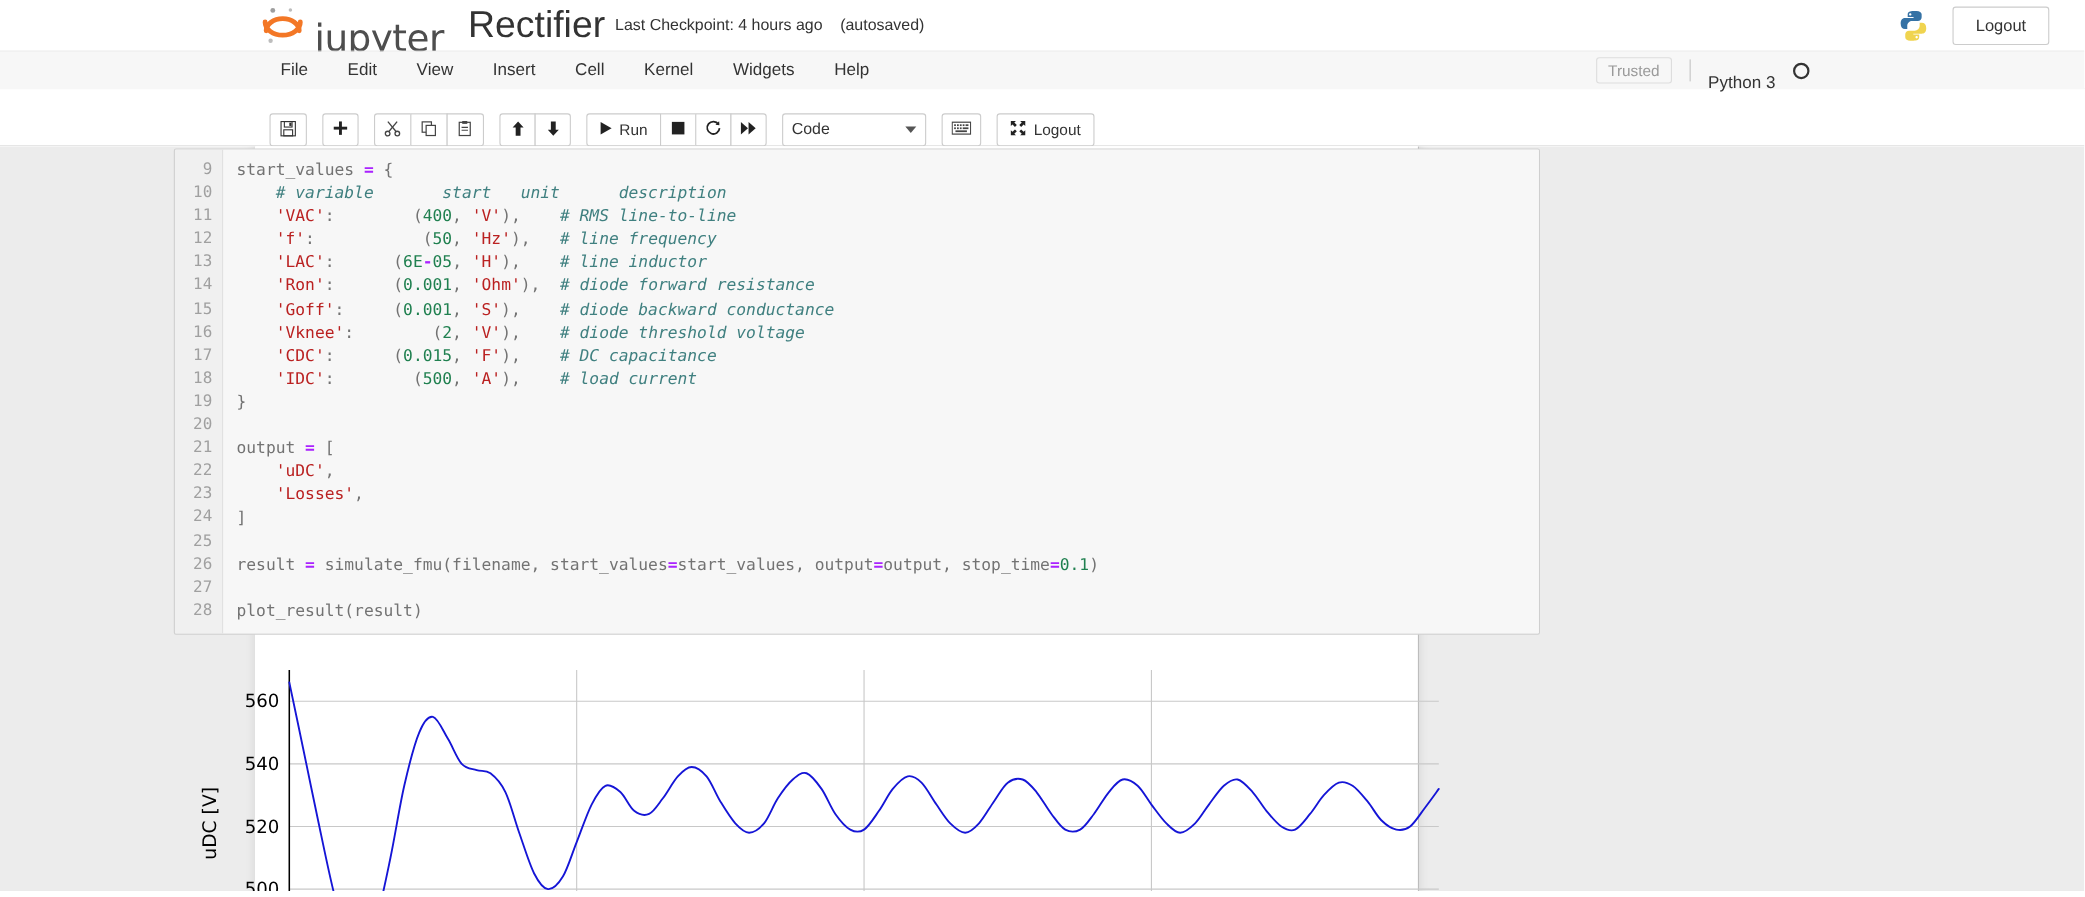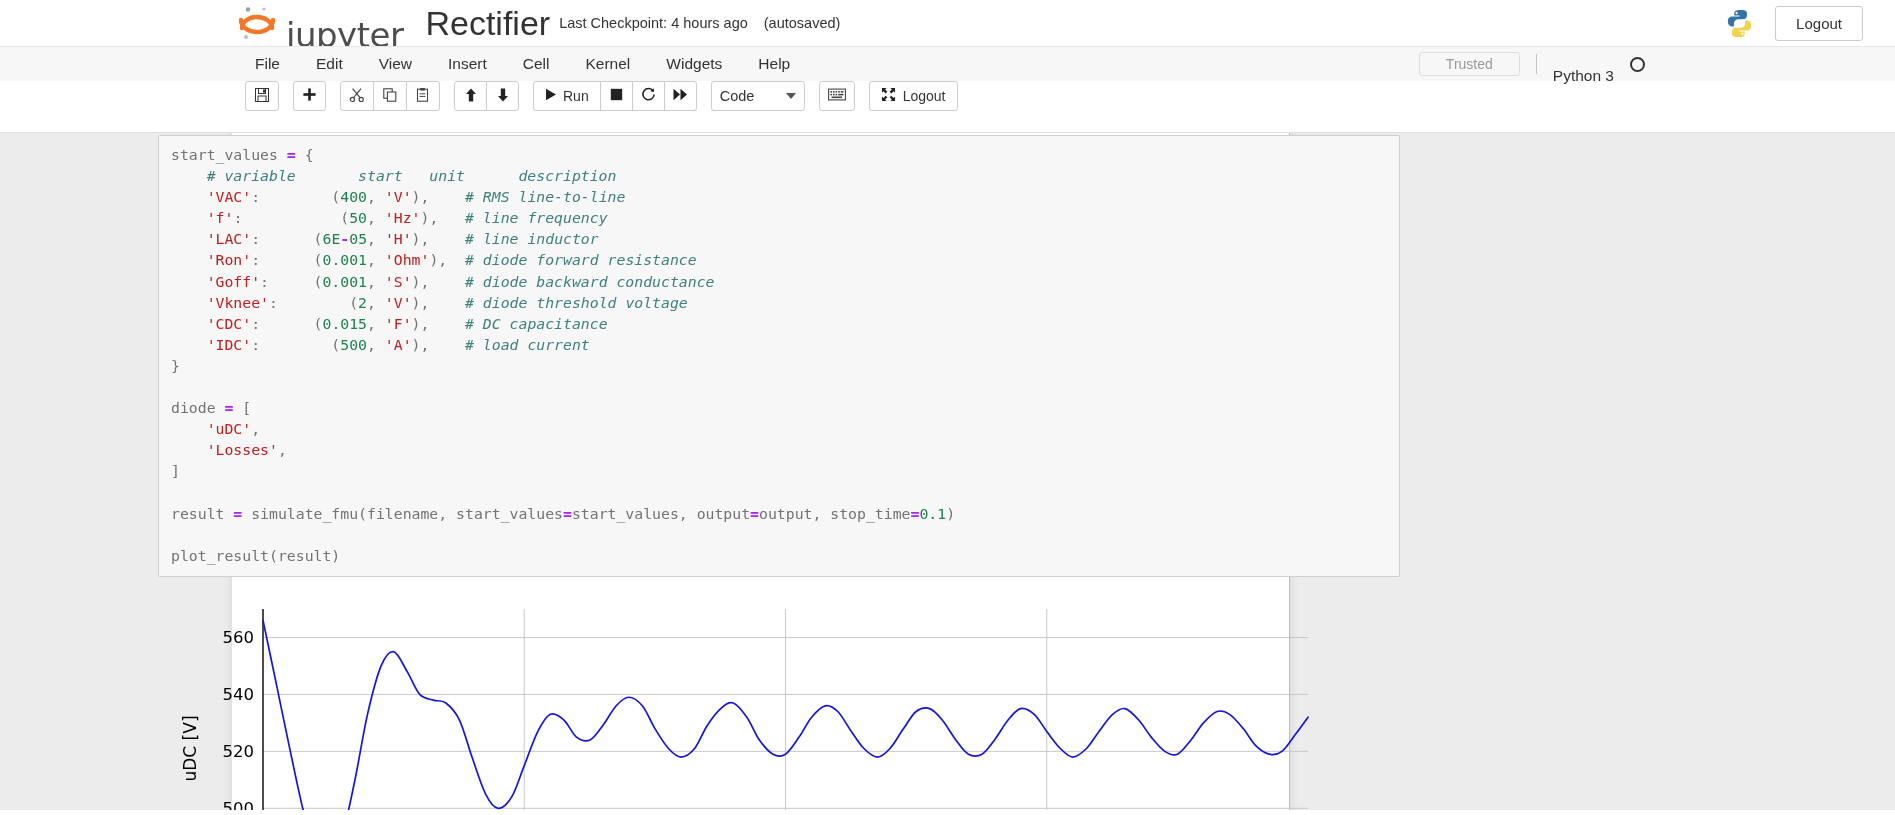--- a/index.html
+++ b/index.html
@@ -61,51 +61,51 @@
   .menu-item {
     font-size: 15.5px; color: #333; padding: 0 18px; line-height: 34px;
     cursor: pointer;
   }
   .menubar-right {
     position: absolute; right: 250px; top: 0; height: 34px;
     display: flex; align-items: center; gap: 16px;
   }
   .trusted-badge {
     border: 1px solid #ddd; color: #9a9a9a; font-size: 14px;
-    padding: 3px 26px; border-radius: 3px; background:#f7f7f7;
+    padding: 3px 10px; border-radius: 3px; background:#f7f7f7;
   }
   .kernel-sep { width:1px; height:20px; background:#c4c4c4; }
   .kernel-name { font-size: 15.5px; color: #333; margin-top: 24px; }
   .kernel-busy {
     width: 15px; height: 15px; border: 2px solid #333;
     border-radius: 50%; background: transparent; display:inline-block;
   }
 
   
   .toolbar-wrap {
     background: #fff; height: 52px; border-bottom: 1px solid #e0e0e0;
   }
   .toolbar {
-    padding-left: 245px; height: 52px; display: flex; align-items: flex-start;
+    padding-left: 245px; height: 52px; display: flex; align-items: flex-end;
     gap: 14px;
   }
   .btn-group { display: flex; }
   .tb {
     border: 1px solid #cccccc; background: #fff; height: 30px;
     min-width: 33px; display: flex; align-items: center; justify-content: center;
     cursor: pointer; color: #333; font-size: 14px; padding: 0 8px;
   }
   .btn-group .tb { border-radius: 0; margin-left: -1px; }
   .btn-group .tb:first-child { border-radius: 3px 0 0 3px; margin-left: 0; }
   .btn-group .tb:last-child  { border-radius: 0 3px 3px 0; }
   .btn-group .tb:only-child  { border-radius: 3px; }
   .tb-run { gap: 6px; padding: 0 11px; }
   .cell-type-select {
     height: 30px; border: 1px solid #ccc; border-radius: 3px; background: #fff;
-    font-size: 14.5px; color: #333; padding: 0 8px; width: 94px;
+    font-size: 14.5px; color: #333; padding: 0 8px; width: 131px;
     font-family: "Liberation Sans", sans-serif;
     display: flex; align-items: center; justify-content: space-between;
     cursor: pointer;
   }
   .caret-dn {
     width: 0; height: 0; border-left: 5px solid transparent;
     border-right: 5px solid transparent; border-top: 6px solid #555;
   }
   .tb-appmode { gap: 7px; padding: 0 11px; }
 
@@ -372,33 +372,53 @@
     </div>
   </div>
 
   <div class="nb-body">
     <div class="gutter-left"></div>
     <div class="nb-page"></div>
     <div class="gutter-right"></div>
 
     <div class="cell">
       <div class="input-area">
+        <div class="linenos" id="linenos">9
+10
+11
+12
+13
+14
+15
+16
+17
+18
+19
+20
+21
+22
+23
+24
+25
+26
+27
+28</div>
         <div class="codearea" id="codearea"><span class="k-pln">start_values </span><span class="k-op">=</span><span class="k-pln"> {</span>
 <span class="k-pln">    </span><span class="k-com"># variable       start   unit      description</span>
 <span class="k-pln">    </span><span class="k-str">'VAC'</span><span class="k-pln">:        (</span><span class="k-num">400</span><span class="k-pln">, </span><span class="k-str">'V'</span><span class="k-pln">),    </span><span class="k-com"># RMS line-to-line</span>
 <span class="k-pln">    </span><span class="k-str">'f'</span><span class="k-pln">:           (</span><span class="k-num">50</span><span class="k-pln">, </span><span class="k-str">'Hz'</span><span class="k-pln">),   </span><span class="k-com"># line frequency</span>
 <span class="k-pln">    </span><span class="k-str">'LAC'</span><span class="k-pln">:      (</span><span class="k-num">6E</span><span class="k-op">-</span><span class="k-num">05</span><span class="k-pln">, </span><span class="k-str">'H'</span><span class="k-pln">),    </span><span class="k-com"># line inductor</span>
 <span class="k-pln">    </span><span class="k-str">'Ron'</span><span class="k-pln">:      (</span><span class="k-num">0.001</span><span class="k-pln">, </span><span class="k-str">'Ohm'</span><span class="k-pln">),  </span><span class="k-com"># diode forward resistance</span>
 <span class="k-pln">    </span><span class="k-str">'Goff'</span><span class="k-pln">:     (</span><span class="k-num">0.001</span><span class="k-pln">, </span><span class="k-str">'S'</span><span class="k-pln">),    </span><span class="k-com"># diode backward conductance</span>
 <span class="k-pln">    </span><span class="k-str">'Vknee'</span><span class="k-pln">:        (</span><span class="k-num">2</span><span class="k-pln">, </span><span class="k-str">'V'</span><span class="k-pln">),    </span><span class="k-com"># diode threshold voltage</span>
 <span class="k-pln">    </span><span class="k-str">'CDC'</span><span class="k-pln">:      (</span><span class="k-num">0.015</span><span class="k-pln">, </span><span class="k-str">'F'</span><span class="k-pln">),    </span><span class="k-com"># DC capacitance</span>
 <span class="k-pln">    </span><span class="k-str">'IDC'</span><span class="k-pln">:        (</span><span class="k-num">500</span><span class="k-pln">, </span><span class="k-str">'A'</span><span class="k-pln">),    </span><span class="k-com"># load current</span>
 <span class="k-pln">}</span>
 <span class="k-pln"></span>
-<span class="k-pln">diode </span><span class="k-op">=</span><span class="k-pln"> [</span>
+<span class="k-pln">output </span><span class="k-op">=</span><span class="k-pln"> [</span>
 <span class="k-pln">    </span><span class="k-str">'uDC'</span><span class="k-pln">,</span>
 <span class="k-pln">    </span><span class="k-str">'Losses'</span><span class="k-pln">,</span>
 <span class="k-pln">]</span>
 <span class="k-pln"></span>
 <span class="k-pln">result </span><span class="k-op">=</span><span class="k-pln"> simulate_fmu(filename, start_values</span><span class="k-op">=</span><span class="k-pln">start_values, output</span><span class="k-op">=</span><span class="k-pln">output, stop_time</span><span class="k-op">=</span><span class="k-num">0.1</span><span class="k-pln">)</span>
 <span class="k-pln"></span>
 <span class="k-pln">plot_result(result)</span></div>
       </div>
     </div>
 

